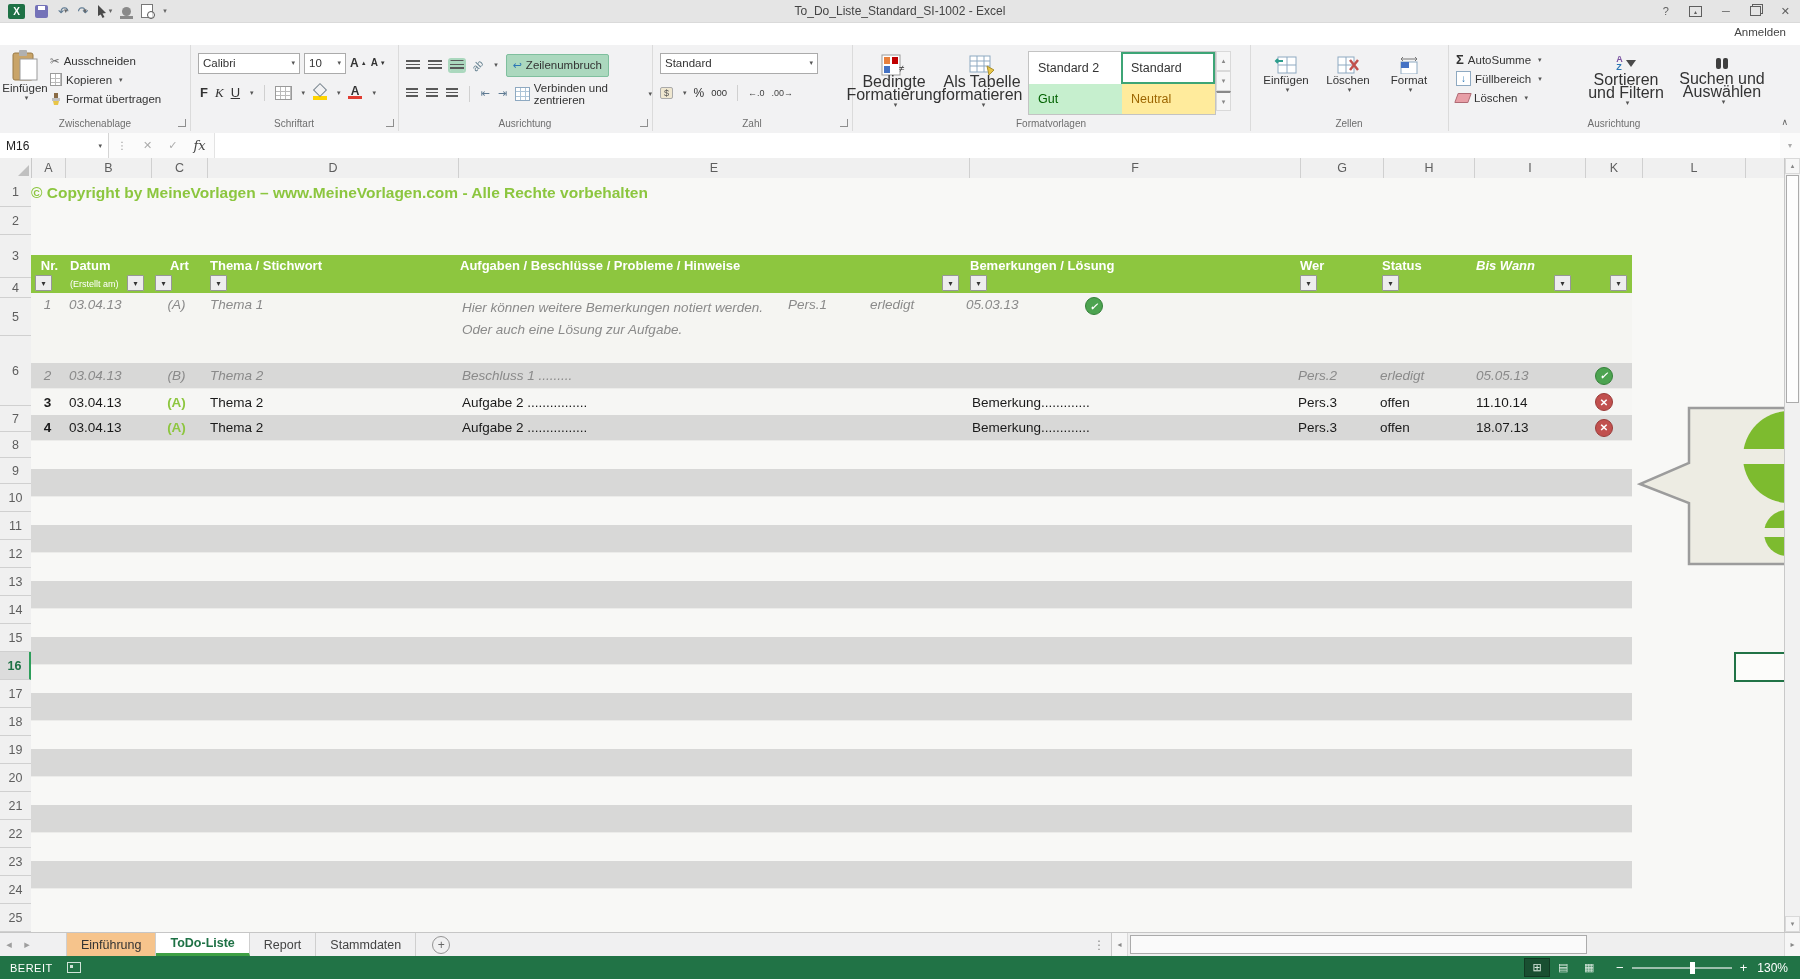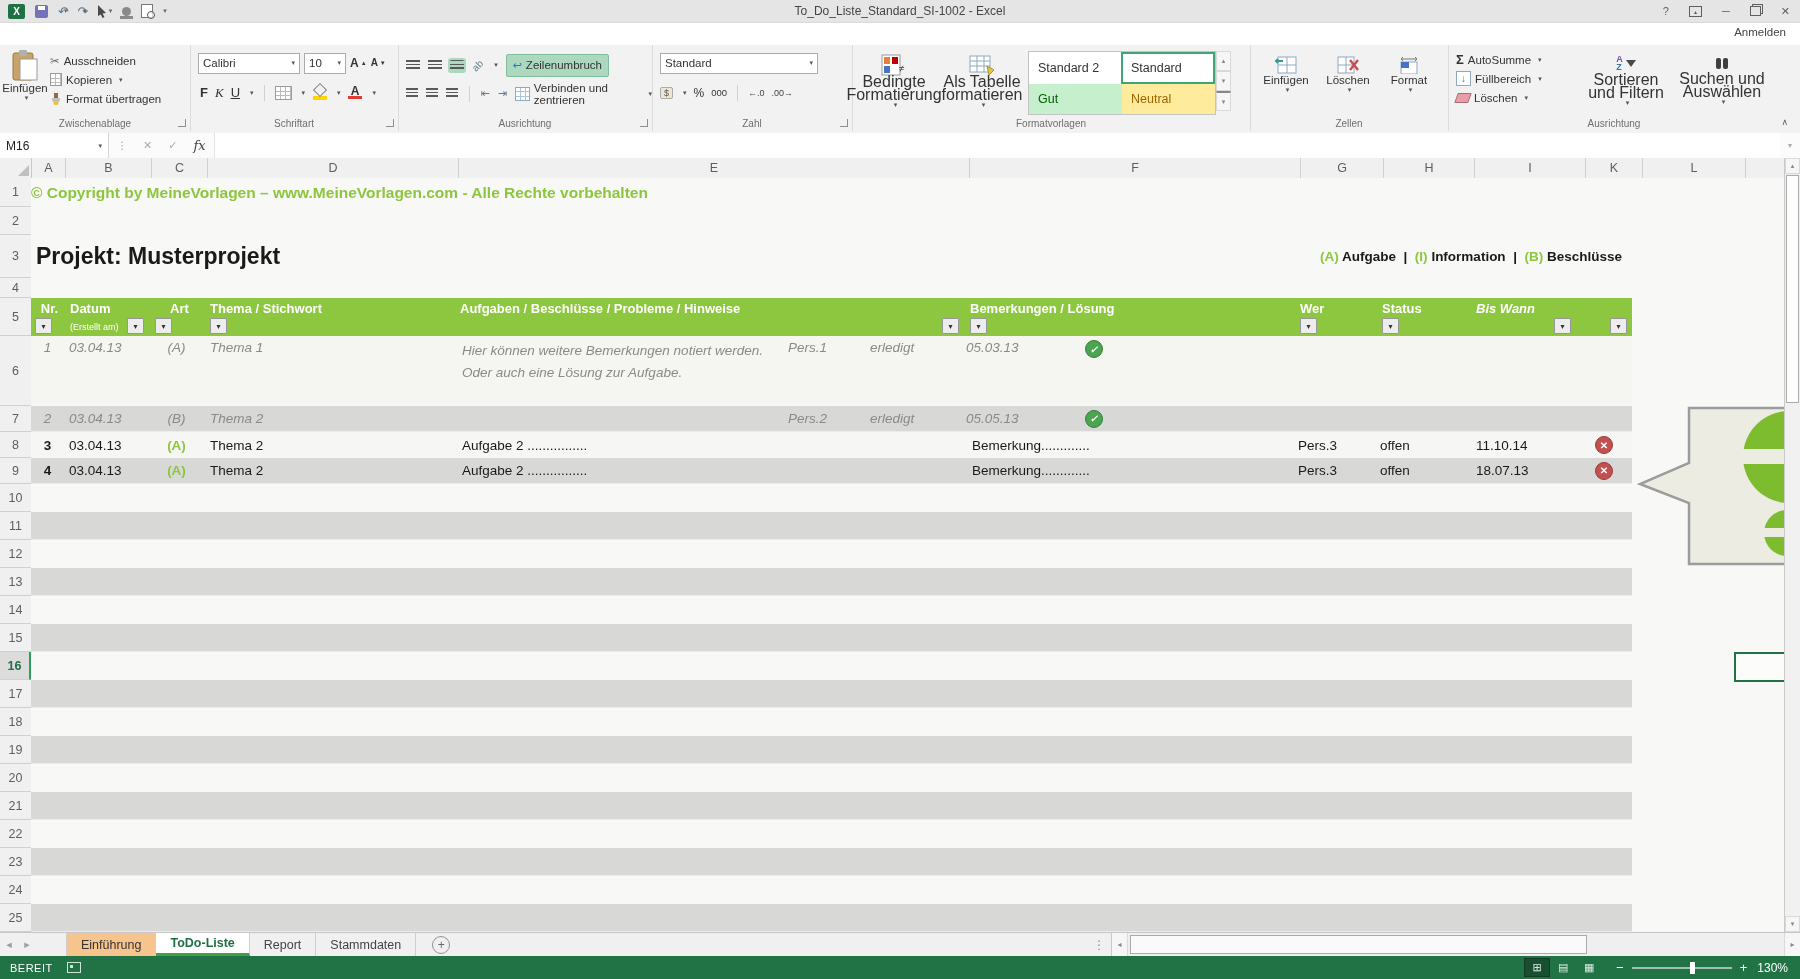--- a/index.html
+++ b/index.html
@@ -494,33 +494,20 @@
     <div class="gr" style="height:28px;">21</div>
     <div class="gr" style="height:28px;">22</div>
     <div class="gr" style="height:28px;">23</div>
     <div class="gr" style="height:28px;">24</div>
     <div class="gr" style="height:28px;">25</div>
   </div>
 
   <div class="abs" id="sheet" style="position:absolute;">
     <div class="sr" id="copyrow">© Copyright by MeineVorlagen – www.MeineVorlagen.com - Alle Rechte vorbehalten</div>
     <div class="sr" style="height:28px;"></div>
-    <div class="sr" id="titlerow">
-      <span id="proj">Projekt:  Musterprojekt</span>
-      <span id="legend">
-        <span class="gr-code">(A)</span>
-        <span>Aufgabe</span>
-        &nbsp;<span>|</span>&nbsp;
-        <span class="gr-code">(I)</span>
-        <span>Information</span>
-        &nbsp;<span>|</span>&nbsp;
-        <span class="gr-code">(B)</span>
-        <span>Beschlüsse</span>
-      </span>
-    </div>
     <div class="sr" style="height:20px;"></div>
 
     <div class="sr" id="thead">
       <div class="hc c-a" style="padding:0;">
         <div class="hl" style="padding-left:4px;text-align:center;">Nr.</div>
         <span class="fbtn2" style="left:4px;">▾</span>
       </div>
       <div class="hc c-b" style="padding-left:0;">
         <div class="hl">Datum</div>
         <span class="subhdr" style="left:6px;">(Erstellt am)</span>
@@ -569,20 +556,21 @@
       <span class="c-h">erledigt</span>
       <span class="c-i">05.03.13</span>
       <span class="c-k"><span class="stat done">✓</span></span>
     </div>
 
     <div class="sr trow drow muted gray-row" style="height:26px;">
       <span class="c-a">2</span>
       <span class="c-b">03.04.13</span>
       <span class="c-c">(B)</span>
       <span class="c-d">Thema 2</span>
+      <span class="c-e">Beschluss 1 .........</span>
       <span class="c-f"></span>
       <span class="c-g">Pers.2</span>
       <span class="c-h">erledigt</span>
       <span class="c-i">05.05.13</span>
       <span class="c-k"><span class="stat done">✓</span></span>
     </div>
 
     <div class="sr trow drow white-row" style="height:26px;">
       <span class="c-a" style="font-weight:bold;">3</span>
       <span class="c-b">03.04.13</span>

